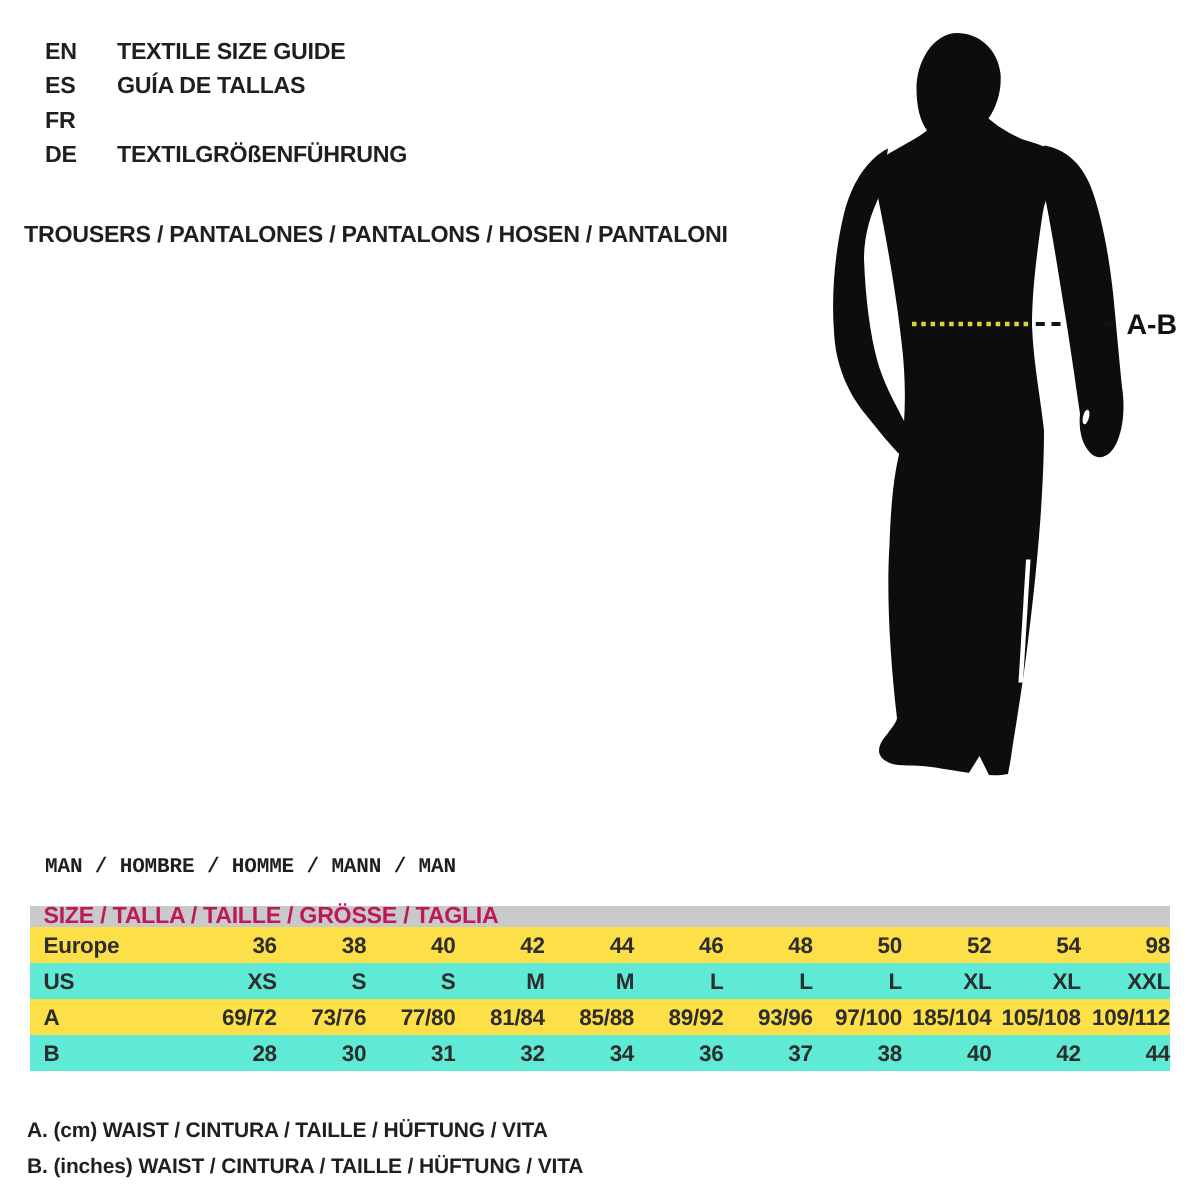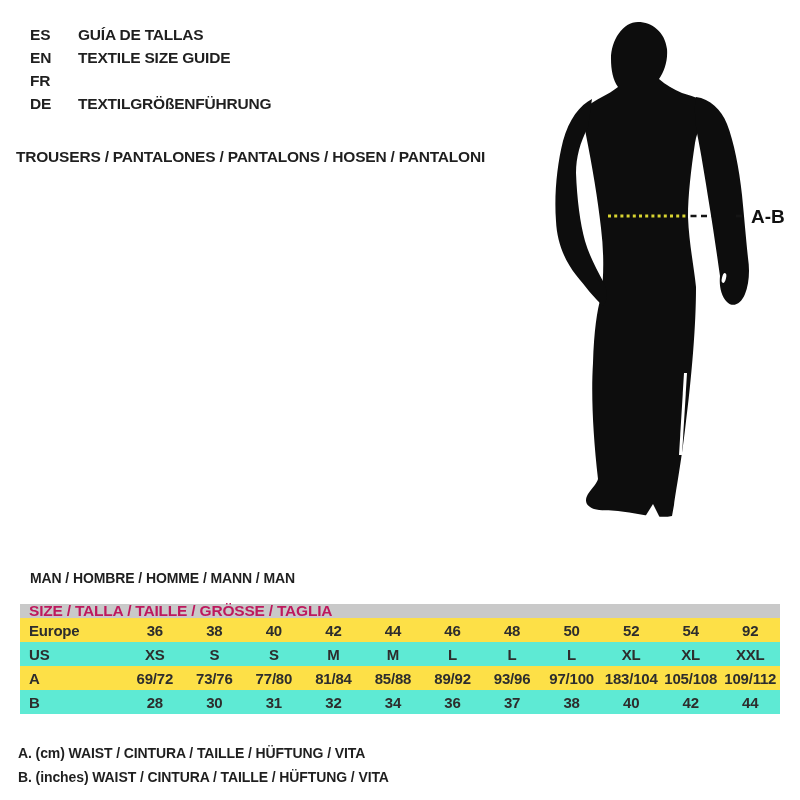--- a/index.html
+++ b/index.html
@@ -6,50 +6,50 @@
   body { width:800px; height:800px; font-family:"Liberation Sans", sans-serif; color:#1f1f1f; }
   .canvas { position:relative; width:800px; height:800px; overflow:hidden; background:#ffffff; }
 
   
   .lang-block { position:absolute; left:30px; top:23px; }
   .lang-row { display:flex; height:23px; align-items:center; font-weight:700; font-size:15.5px; letter-spacing:-0.2px; }
   .lang-code { width:48px; }
 
   
   .garment-heading { position:absolute; left:16px; top:148px; font-weight:700; font-size:15.5px; letter-spacing:-0.2px; }
-  .section-heading { position:absolute; left:30px; top:570px; font-weight:700; font-size:14px; letter-spacing:-0.1px; }
+  .section-heading { position:absolute; left:30px; top:570px; font-weight:700; font-size:14px; letter-spacing:-0.1px;font-family:Liberation Mono, monospace; }
 
   
   .figure-svg { position:absolute; left:540px; top:15px; width:250px; height:510px; }
 
   
   .size-table { position:absolute; left:20px; top:604px; width:760px; font-size:15px; font-weight:700; color:#2d2d2d; letter-spacing:-0.2px; }
   .thead { height:14px; background:#c9c9c9; display:flex; align-items:center; padding-left:9px; font-size:15.5px; color:#be185d; }
   .trow { display:flex; height:24px; align-items:center; background:#fde047; }
   .trow.stripe { background:#5eead4; }
   .tlabel { width:105px; box-sizing:border-box; padding-left:9px; }
-  .tcell { flex:1; text-align:center; }
+  .tcell { flex:1; text-align:right; }
 
   
   .notes { position:absolute; left:18px; top:741px; }
   .note-line { height:24px; display:flex; align-items:center; font-weight:700; font-size:14px; letter-spacing:-0.1px; }
 </style>
 </head>
 <body>
 
 <div class="canvas">
 
   <div class="lang-block">
       <div class="lang-row">
+        <span class="lang-code">EN</span>
+        <span class="lang-label">TEXTILE SIZE GUIDE</span>
+      </div>
+      <div class="lang-row">
         <span class="lang-code">ES</span>
         <span class="lang-label">GUÍA DE TALLAS</span>
-      </div>
-      <div class="lang-row">
-        <span class="lang-code">EN</span>
-        <span class="lang-label">TEXTILE SIZE GUIDE</span>
       </div>
       <div class="lang-row">
         <span class="lang-code">FR</span>
       </div>
       <div class="lang-row">
         <span class="lang-code">DE</span>
         <span class="lang-label">TEXTILGRÖßENFÜHRUNG</span>
       </div>
     </div>
 
@@ -128,21 +128,21 @@
           <span class="tcell">36</span>
           <span class="tcell">38</span>
           <span class="tcell">40</span>
           <span class="tcell">42</span>
           <span class="tcell">44</span>
           <span class="tcell">46</span>
           <span class="tcell">48</span>
           <span class="tcell">50</span>
           <span class="tcell">52</span>
           <span class="tcell">54</span>
-          <span class="tcell">92</span>
+          <span class="tcell">98</span>
         </div>
         <div class="trow stripe">
           <span class="tlabel">US</span>
           <span class="tcell">XS</span>
           <span class="tcell">S</span>
           <span class="tcell">S</span>
           <span class="tcell">M</span>
           <span class="tcell">M</span>
           <span class="tcell">L</span>
           <span class="tcell">L</span>
@@ -154,21 +154,21 @@
         <div class="trow">
           <span class="tlabel">A</span>
           <span class="tcell">69/72</span>
           <span class="tcell">73/76</span>
           <span class="tcell">77/80</span>
           <span class="tcell">81/84</span>
           <span class="tcell">85/88</span>
           <span class="tcell">89/92</span>
           <span class="tcell">93/96</span>
           <span class="tcell">97/100</span>
-          <span class="tcell">183/104</span>
+          <span class="tcell">185/104</span>
           <span class="tcell">105/108</span>
           <span class="tcell">109/112</span>
         </div>
         <div class="trow stripe">
           <span class="tlabel">B</span>
           <span class="tcell">28</span>
           <span class="tcell">30</span>
           <span class="tcell">31</span>
           <span class="tcell">32</span>
           <span class="tcell">34</span>

